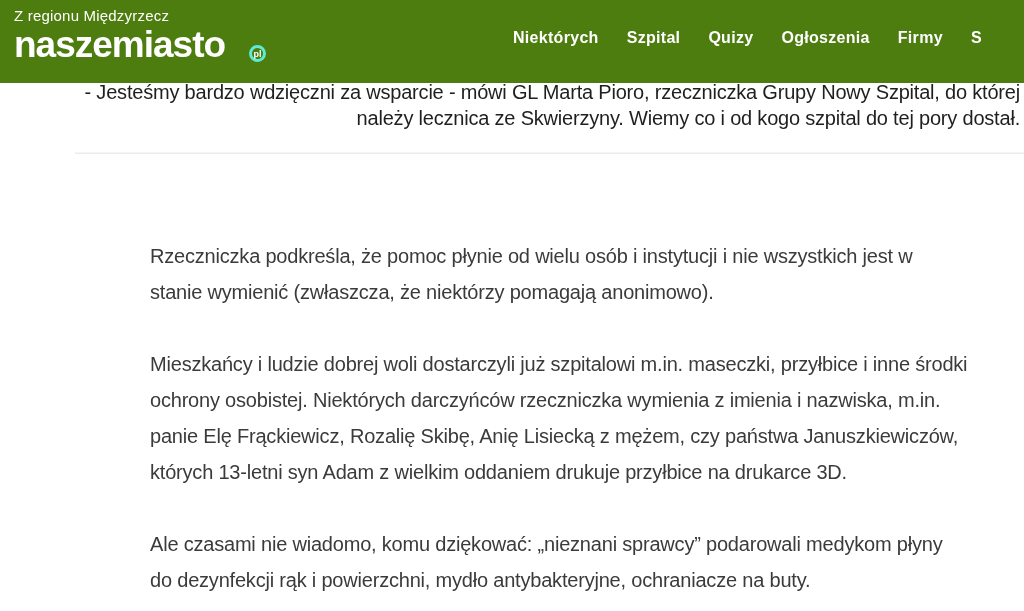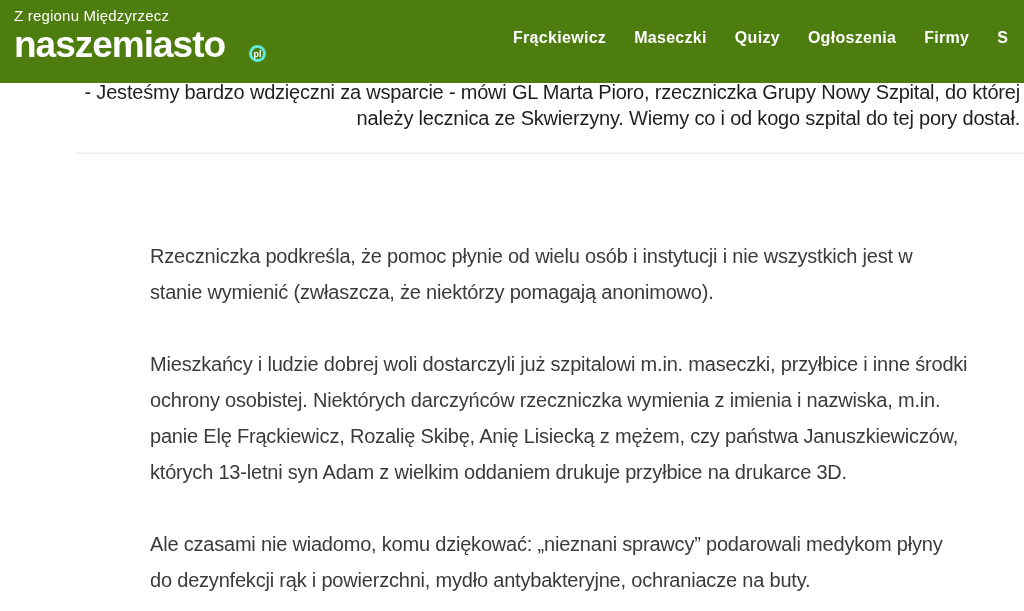--- a/index.html
+++ b/index.html
@@ -56,22 +56,22 @@
 
   <header class="topbar" style="background: #4d7c0f;">
     <div class="brand">
       <span class="region">Z regionu Międzyrzecz</span>
       <span class="logo-row">
         <span class="logo">naszemiasto</span>
         <span class="logo-badge">pl</span>
       </span>
     </div>
     <nav class="mainnav">
-      <span class="nav-item">Frąckiewicz</span>
-      <span class="nav-item">Maseczki</span>
+      <span class="nav-item">Niektórych</span>
+      <span class="nav-item">Szpital</span>
       <span class="nav-item">Quizy</span>
       <span class="nav-item">Ogłoszenia</span>
       <span class="nav-item">Firmy</span>
       <span class="nav-item">S</span>
     </nav>
   </header>
 
 </div>
 
 </body></html>

